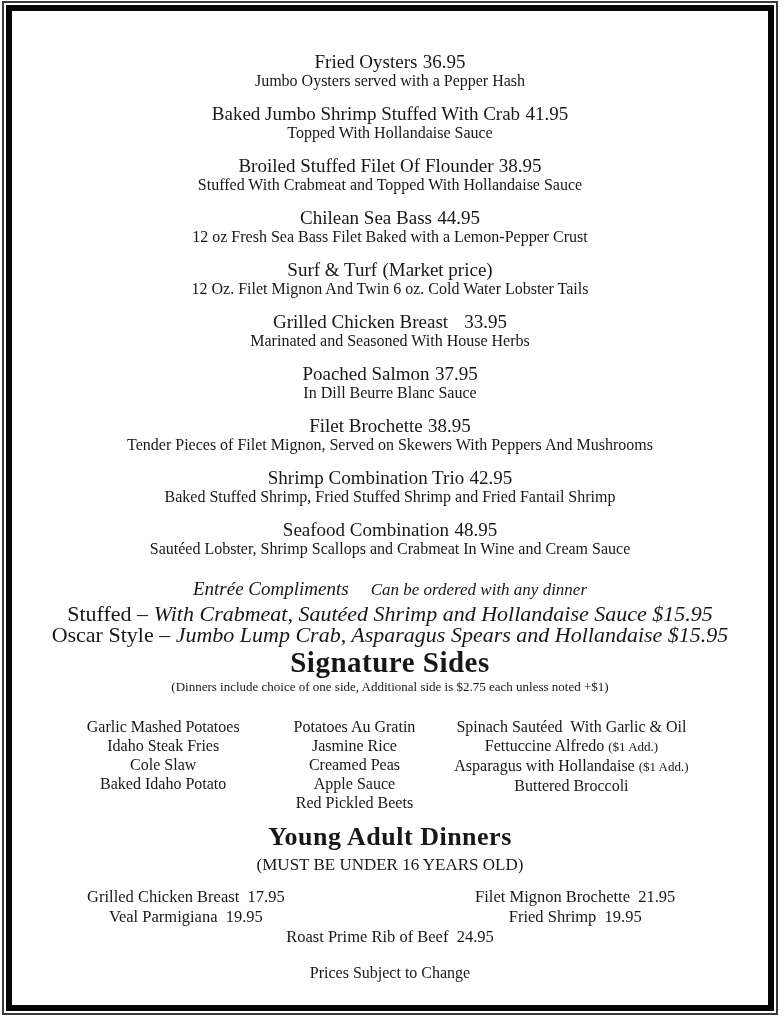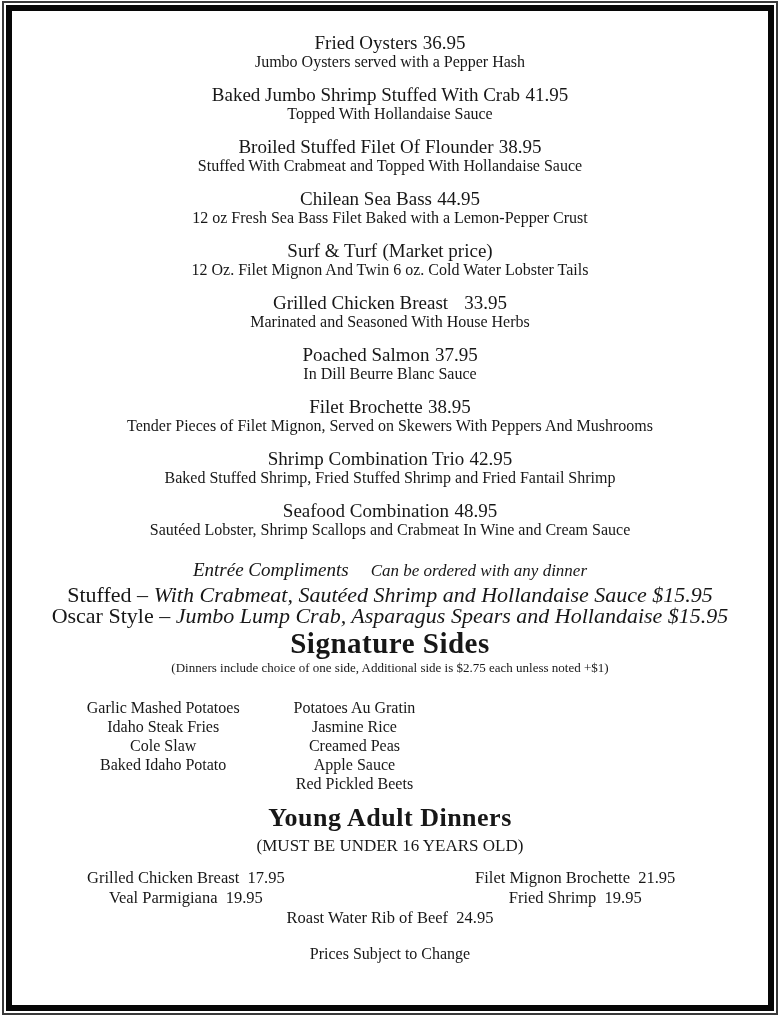--- a/index.html
+++ b/index.html
@@ -23,21 +23,21 @@
   }
   .frame-inner {
     position: absolute;
     inset: 2px;
     border: 6px solid #060606;
     box-sizing: border-box;
   }
   .content {
     position: absolute;
     inset: 0;
-    padding-top: 21px;
+    padding-top: 40px;
     text-align: center;
     box-sizing: border-box;
     font-family: Liberation Serif, serif;
   }
   
   .entree { margin: 0 0 14px 0; }
   .entree-title {
     font-size: 19px;
     line-height: 21px;
     white-space: pre;
@@ -185,34 +185,40 @@
           <div class="side-item">Cole Slaw</div>
           <div class="side-item">Baked Idaho Potato</div>
         </div>
         <div class="sides-col sides-col-2">
           <div class="side-item">Potatoes Au Gratin</div>
           <div class="side-item">Jasmine Rice</div>
           <div class="side-item">Creamed Peas</div>
           <div class="side-item">Apple Sauce</div>
           <div class="side-item">Red Pickled Beets</div>
         </div>
+        <div class="sides-col sides-col-3">
+          <div class="side-item"><span>Spinach Sautéed  With Garlic &amp; Oil</span></div>
+          <div class="side-item"><span>Fettuccine Alfredo</span> <span class="side-note">($1 Add.)</span></div>
+          <div class="side-item"><span>Asparagus with Hollandaise</span> <span class="side-note">($1 Add.)</span></div>
+          <div class="side-item"><span>Buttered Broccoli</span></div>
+        </div>
       </div>
 
       <div class="ya-heading">Young Adult Dinners</div>
       <div class="ya-subheading">(MUST BE UNDER 16 YEARS OLD)</div>
 
       <div class="ya-columns">
         <div class="ya-col ya-col-left">
           <div class="ya-item"><span>Grilled Chicken Breast</span><span class="price">17.95</span></div>
           <div class="ya-item"><span>Veal Parmigiana</span><span class="price">19.95</span></div>
         </div>
         <div class="ya-col ya-col-right">
           <div class="ya-item"><span>Filet Mignon Brochette</span><span class="price">21.95</span></div>
           <div class="ya-item"><span>Fried Shrimp</span><span class="price">19.95</span></div>
         </div>
       </div>
-      <div class="ya-item ya-center"><span>Roast Water Rib of Beef</span><span class="price">24.95</span></div>
+      <div class="ya-item ya-center"><span>Roast Prime Rib of Beef</span><span class="price">24.95</span></div>
 
       <div class="price-change-note">Prices Subject to Change</div>
 
     </div>
   </div>
 </div>
 
 </body></html>

